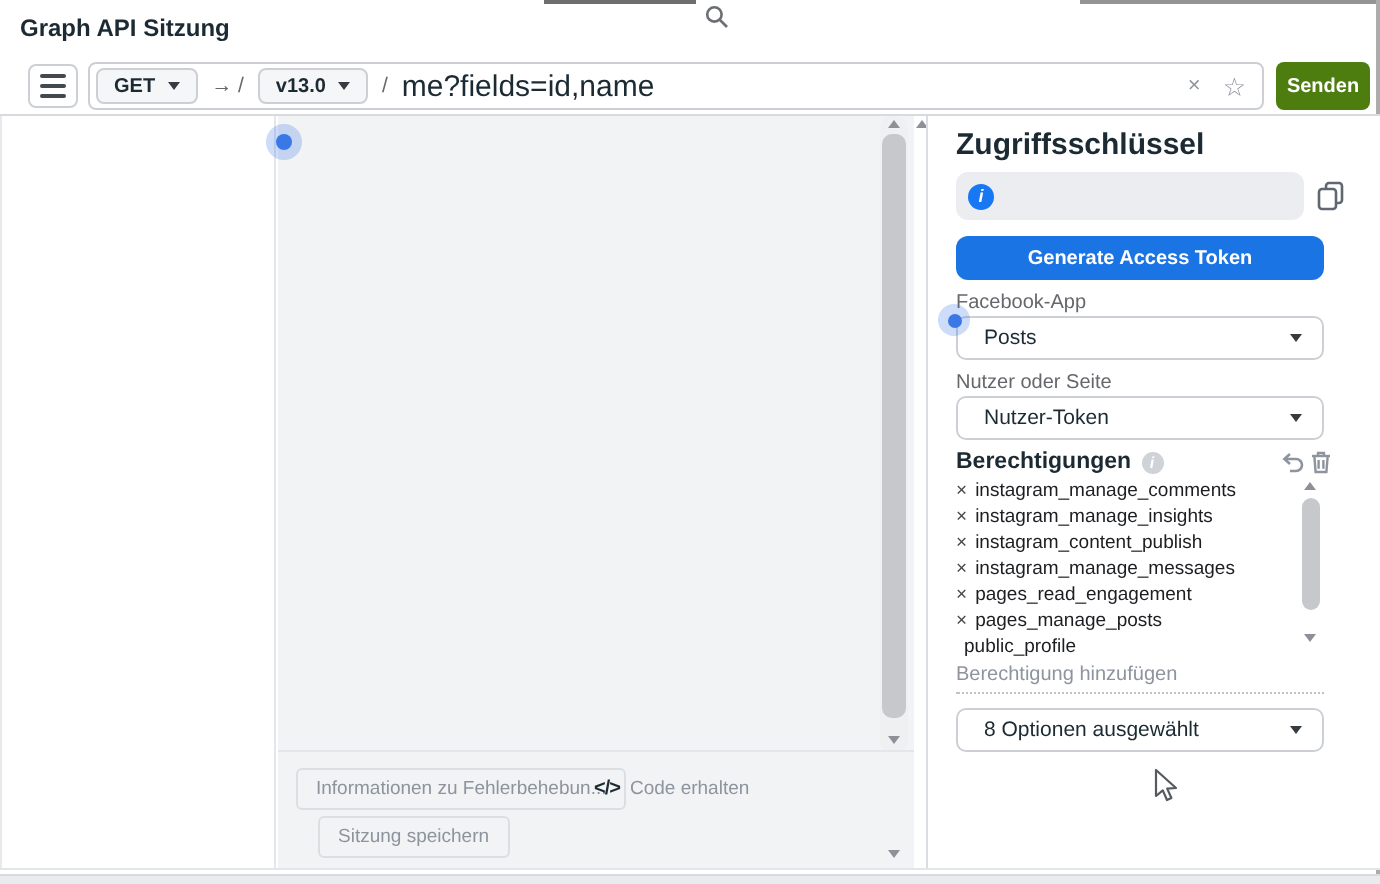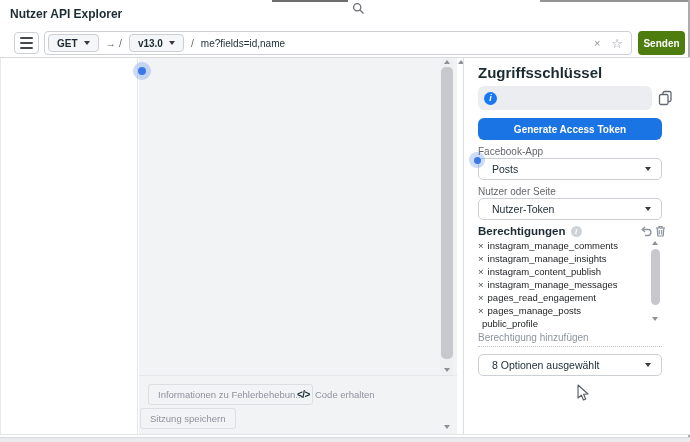--- a/index.html
+++ b/index.html
@@ -22,21 +22,21 @@
   .app-title { left:10px; top:7px; font-size:12px; font-weight:bold; color:#1c2b33; }
 
   
   .menu-btn { left:14px; top:32px; width:25px; height:22px; border:1px solid #ccd0d5; border-radius:4px; background:#fff; display:flex; flex-direction:column; justify-content:center; align-items:center; gap:3px; cursor:pointer; }
   .menu-btn i { display:block; width:13px; height:2px; background:#44494e; border-radius:1px; }
   .request-input { left:44px; top:31px; width:588px; height:24px; border:1px solid #ccd0d5; border-radius:4px; background:#fff; display:flex; align-items:center; padding:0 8px 0 3px; gap:7px; }
   .pill { display:inline-flex; align-items:center; gap:6px; height:18px; padding:0 8px; background:#f5f6f7; border:1px solid #ccd0d5; border-radius:4px; font-size:10px; font-weight:bold; color:#1c2b33; cursor:pointer; }
   .caret { width:0; height:0; border-left:3.5px solid transparent; border-right:3.5px solid transparent; border-top:4px solid #353b41; }
   .arrow-slash { font-size:10.5px; color:#65676b; }
   .slash { font-size:10.5px; color:#65676b; }
-  .query-text { font-size:10px; color:#1c2b33; }
+  .query-text { font-size:15px; color:#1c2b33; }
   .tb-spacer { flex:1; }
   .tb-icon { color:#90949c; font-size:11px; cursor:pointer; }
   .tb-star { font-size:13px; margin-left:4px; }
   .send-btn { left:638px; top:31px; width:47px; height:24px; background:#4d7c0f; border:none; border-radius:4px; color:#fff; font-weight:bold; font-size:10px; display:flex; align-items:center; justify-content:center; cursor:pointer; font-family:"Liberation Sans",sans-serif; }
   .toolbar-border { left:0; top:57px; width:690px; height:1px; background:#d8dade; }
 
   
   .left-white { left:0; top:58px; width:138px; height:376px; background:#fff; border-left:1px solid #e7e9ec; border-right:1px solid #e4e6eb; }
   .gray-panel { left:139px; top:58px; width:318px; height:376px; background:#f2f3f5; }
   .panel-bottom-border { left:0; top:434px; width:690px; height:1px; background:#e3e5e9; }
@@ -80,21 +80,21 @@
 </style>
 </head>
 <body>
 
 <div id="app">
 
   <div class="abs topline" style="left:272px;width:76px;"></div>
   <div class="abs topline2" style="left:540px;width:148px;"></div>
   <div class="abs rightedge"></div>
 
-  <div class="abs app-title">Nutzer API Explorer</div>
+  <div class="abs app-title">Graph API Sitzung</div>
   <div class="abs" style="left:352px;top:2px;">
     <svg width="13" height="13" viewBox="0 0 13 13" fill="none" stroke="#6b6f74" stroke-width="1.3">
       <circle cx="5.2" cy="5.2" r="3.6"></circle>
       <line x1="8" y1="8" x2="11.5" y2="11.5"></line>
     </svg>
   </div>
 
   <div class="abs menu-btn">
       <i></i>
       <i></i>
@@ -134,21 +134,21 @@
   <div class="abs pulse pulse1">
       <span class="dot"></span>
     </div>
 
   <div class="abs footer-divider"></div>
   <button class="abs gbtn" style="left:148px;top:384px;">Informationen zu Fehlerbehebun...</button>
   <button class="abs code-btn" style="left:297px;top:384px;">
     <span class="code-glyph">&lt;/&gt;</span>
     <span>Code erhalten</span>
   </button>
-  <button class="abs gbtn" style="left:140px;top:408px;">Sitzung speichern</button>
+  <button class="abs gbtn" style="left:159px;top:408px;">Sitzung speichern</button>
 
   <div class="abs right-panel"></div>
 
   <div class="abs rp-heading" style="left:478px;top:64px;">Zugriffsschlüssel</div>
 
   <div class="abs token-field">
     <span class="info-icon">i</span>
     <span></span>
   </div>
   <div class="abs" style="left:658px;top:90px;">

